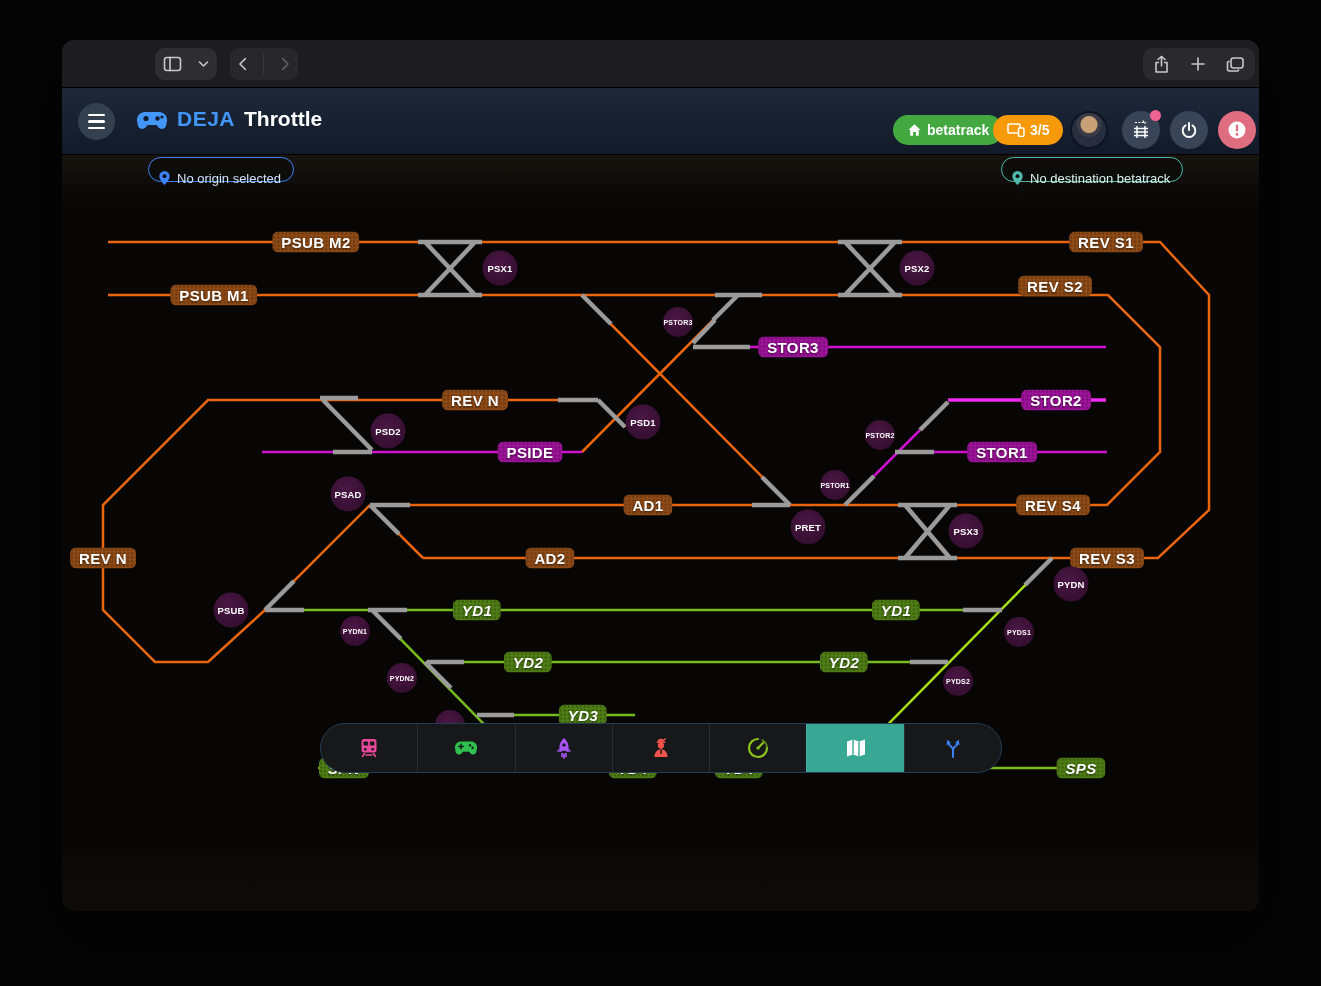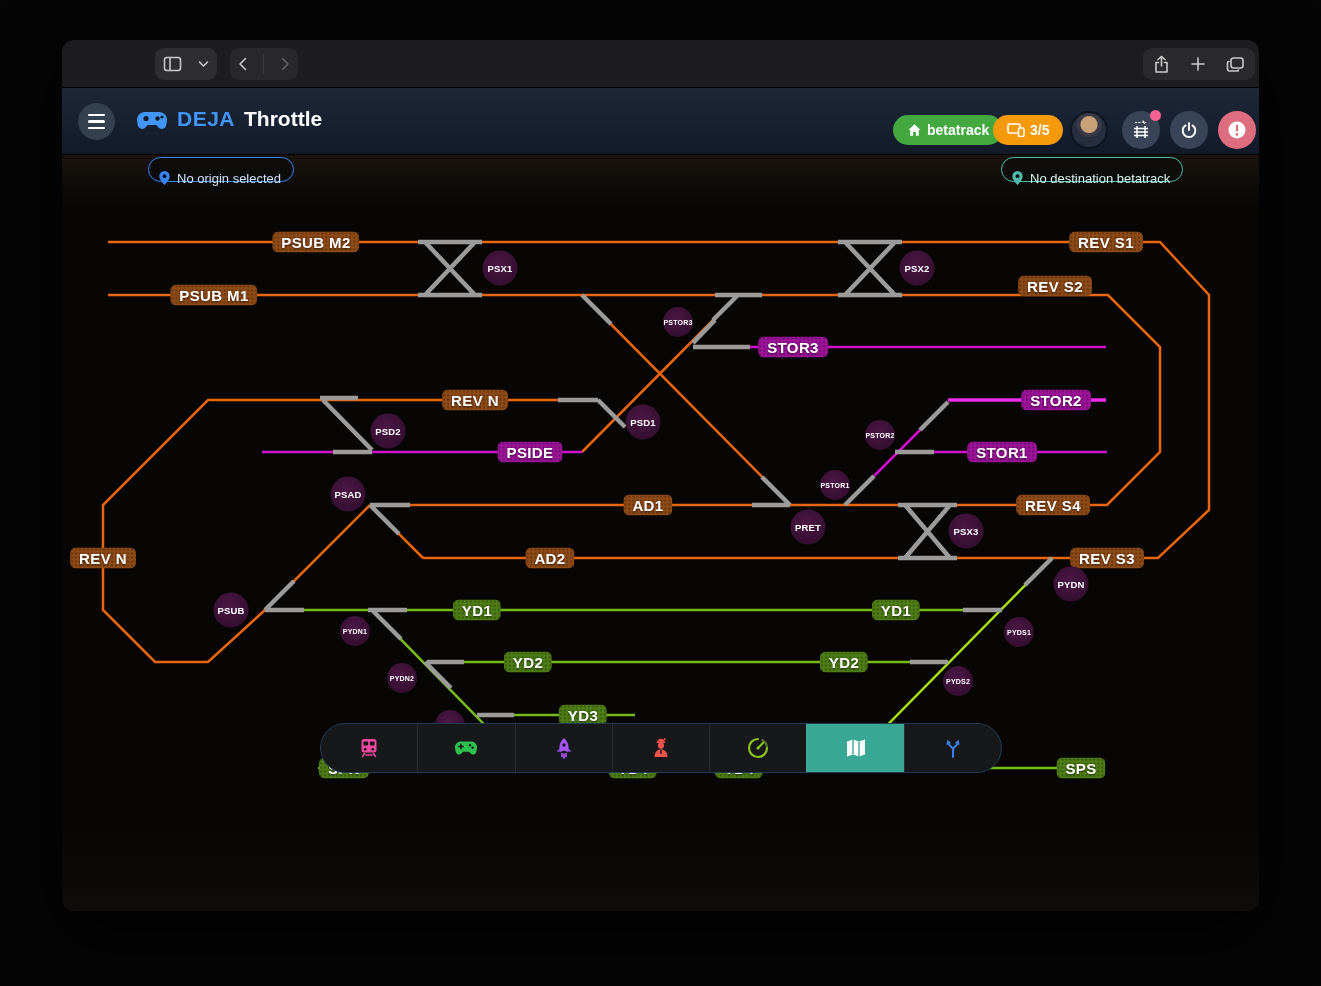--- a/index.html
+++ b/index.html
@@ -52,21 +52,21 @@
   .chip.dest { left:939px; top:2px; border:1.5px solid #4fb8aa; color:#d7f3ee; }
 
   svg.tracks { position:absolute; left:0; top:0; pointer-events:none; }
 
   .tlabel { position:absolute; transform:translate(-50%,-50%); color:#fff; font-size:15px; font-weight:bold;
             letter-spacing:.4px; padding:2px 9px; border-radius:6px; white-space:nowrap;
             text-shadow:0 1px 2px rgba(0,0,0,.55);
             background-image:radial-gradient(rgba(0,0,0,.25) 1px, transparent 1.3px); background-size:4px 4px; }
   .lab-o { background-color:#8d4a16; }
   .lab-m { background-color:#9c1399; }
-  .lab-g { background-color:#4e7c15; }
+  .lab-g { background-color:#4e7c15;font-style:italic; }
 
   .node { position:absolute; transform:translate(-50%,-50%); width:35px; height:35px; border-radius:50%;
           background:radial-gradient(circle at 45% 38%, #4b1745, #340e30 75%); color:#fff; font-weight:bold;
           font-size:9.5px; letter-spacing:.2px; display:flex; align-items:center; justify-content:center; }
   .node.sm { width:30px; height:30px; font-size:7px; }
 
   
   .toolbar { position:absolute; left:258px; top:683px; width:682px; height:50px; border-radius:26px;
              background:#17181a; border:1px solid #223c55; display:flex; overflow:hidden; }
   .tab { flex:1; display:flex; align-items:center; justify-content:center; position:relative; }

